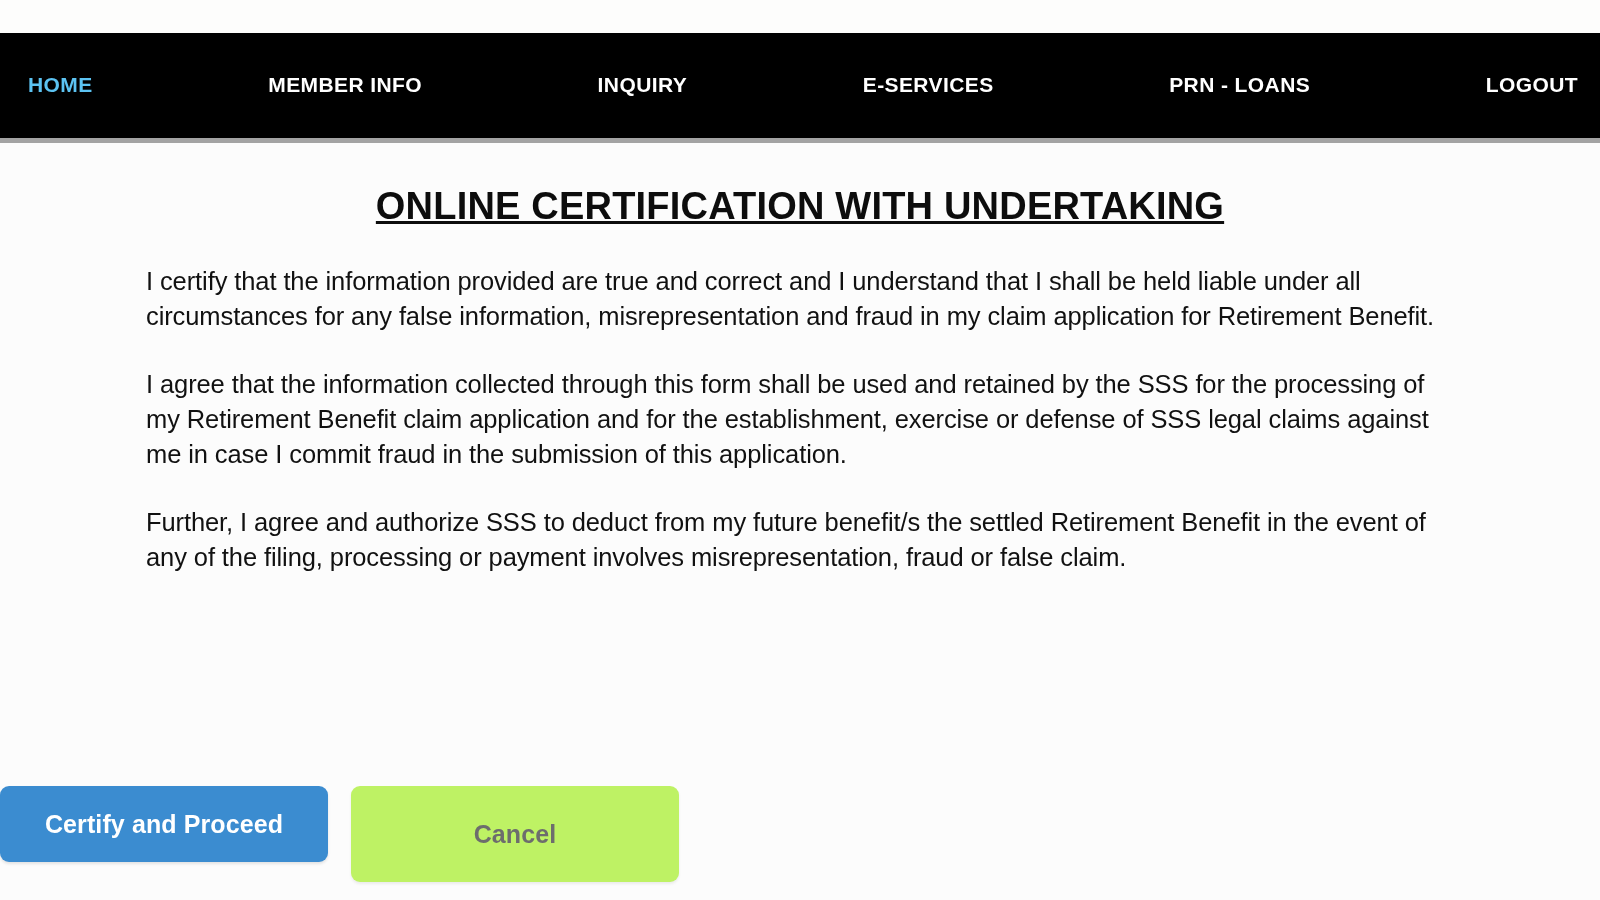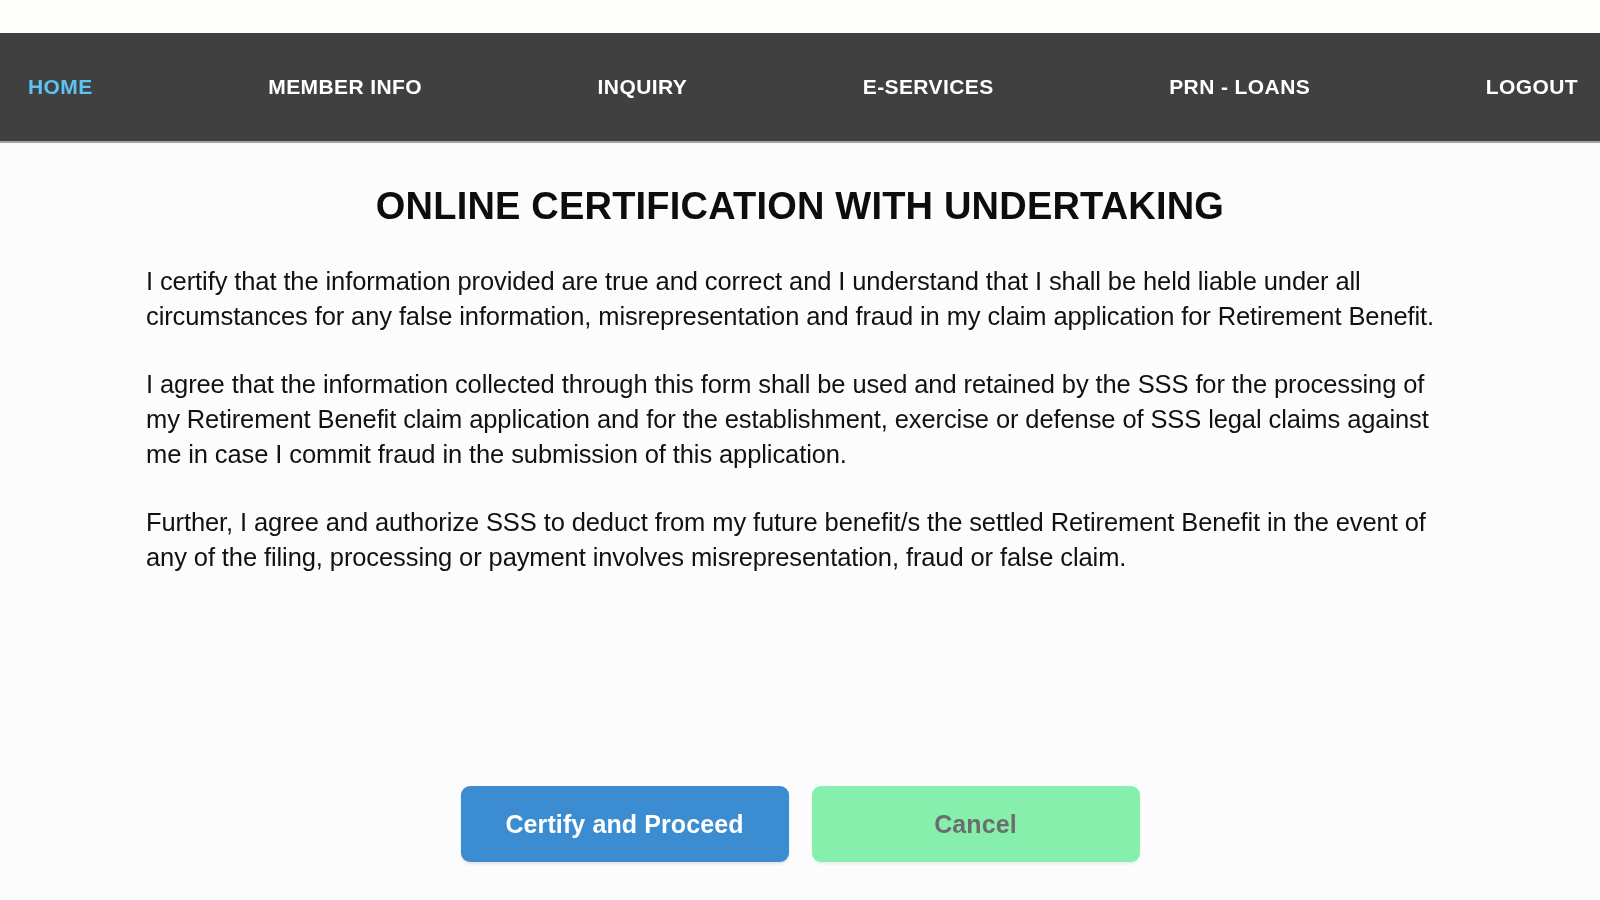--- a/index.html
+++ b/index.html
@@ -28,22 +28,22 @@
   .top-strip {
     height: 33px;
     width: 100%;
     background: #fdfdfc;
   }
 
   
   .navbar {
     width: 100%;
     height: 110px;
-    background: #404040;
-    border-bottom: 2px solid #a3a3a3;
+    background: #000000;
+    border-bottom: 5px solid #a3a3a3;
     display: flex;
     align-items: center;
     justify-content: space-between;
     padding: 0 22px 0 28px;
   }
 
   .nav-item {
     color: #ffffff;
     font-family: "Liberation Sans", sans-serif;
     font-weight: bold;
@@ -73,20 +73,21 @@
   }
 
   .page-title {
     text-align: center;
     font-family: "Liberation Sans", sans-serif;
     font-weight: bold;
     font-size: 38px;
     letter-spacing: 0.2px;
     color: #0d0d0d;
     margin-top: 42px;
+    text-decoration: underline;
   }
 
   .body-copy {
     margin: 0 auto;
     padding-left: 146px;
     padding-right: 146px;
     max-width: 1600px;
   }
 
   .para {
@@ -100,21 +101,20 @@
 
   .para:first-child { margin-top: 36px; }
 
   
   .actions {
     position: absolute;
     left: 0;
     right: 0;
     top: 786px;
     display: flex;
-    justify-content: center;
     gap: 23px;
   }
 
   .btn {
     border: none;
     outline: none;
     border-radius: 9px;
     font-family: "Liberation Sans", sans-serif;
     font-weight: bold;
     font-size: 25px;
@@ -128,22 +128,22 @@
   .btn-primary {
     width: 328px;
     height: 76px;
     background: #3b8cd0;
     color: #ffffff;
     box-shadow: 0 2px 3px rgba(0,0,0,0.10);
   }
 
   .btn-secondary {
     width: 328px;
-    height: 76px;
-    background: #86efac;
+    height: 96px;
+    background: #bef264;
     color: #6d6d6d;
     box-shadow: 0 2px 3px rgba(0,0,0,0.07);
   }
 </style>
 </head>
 <body>
 
 <div class="page">
 
   <div class="top-strip"></div>

